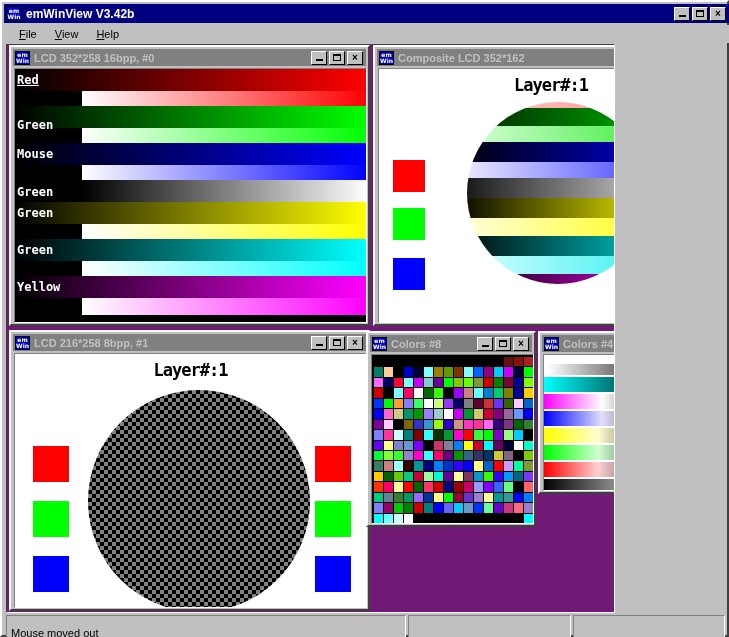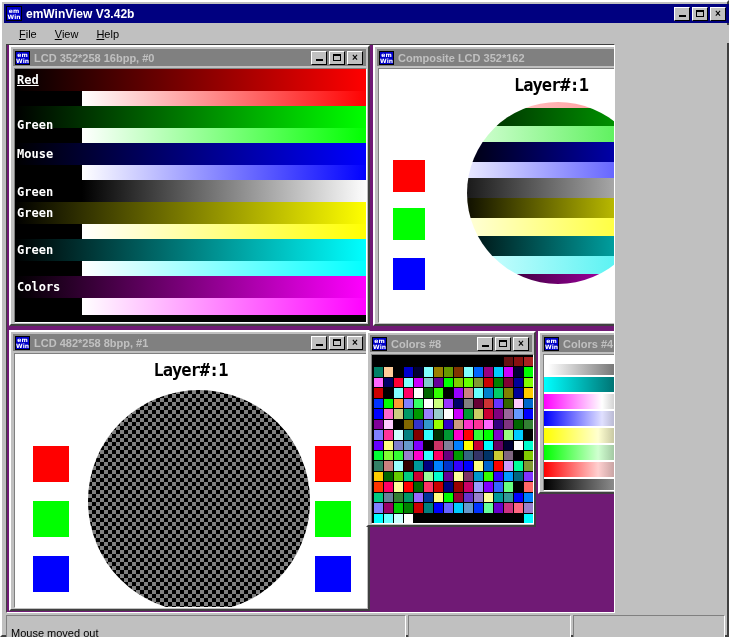--- a/index.html
+++ b/index.html
@@ -186,21 +186,21 @@
         <div class="grad-row" style="top:192px;height:15px;left:67px;width:286px;background:linear-gradient(to right,#fff 0%,#00ffff 100%);"></div>
         <div class="grad-row" style="top:207px;height:22px;background:linear-gradient(to right,#000 0%,#ff00ff 100%);"></div>
         <div class="grad-row" style="top:229px;height:17px;left:67px;width:286px;background:linear-gradient(to right,#fff 0%,#ff00ff 100%);"></div>
 
         <span class="lbl" style="left:2px;top:5px;text-decoration:underline;">Red</span>
         <span class="lbl" style="left:2px;top:42px;margin-top:8px;">Green</span>
         <span class="lbl" style="left:2px;top:79px;">Mouse</span>
         <span class="lbl" style="left:2px;top:117px;">Green</span>
         <span class="lbl" style="left:2px;top:138px;">Green</span>
         <span class="lbl" style="left:2px;top:175px;">Green</span>
-        <span class="lbl" style="left:2px;top:212px;">Colors</span>
+        <span class="lbl" style="left:2px;top:212px;">Yellow</span>
       </div>
     </div>
 
     <div class="win" style="left:366px;top:0px;width:354px;height:281px;">
       <div class="win-tb">
         <div class="tb-icon">
             <span>em</span>
             <span>Win</span>
           </div>
         <span class="win-title">Composite LCD 352*162</span>
@@ -243,21 +243,21 @@
         <div class="sq" style="left:300px;top:189px;width:32px;height:32px;background:#0000ff;"></div>
       </div>
     </div>
 
     <div class="win" style="left:2px;top:285px;width:361px;height:281px;">
       <div class="win-tb">
         <div class="tb-icon">
             <span>em</span>
             <span>Win</span>
           </div>
-        <span class="win-title">LCD 482*258 8bpp, #1</span>
+        <span class="win-title">LCD 216*258 8bpp, #1</span>
         <div class="tb-btns">
           <div class="sysbtn">
               <span style="display:block;width:7px;height:2px;background:#000;margin-top:5px;"></span>
             </div>
           <div class="sysbtn">
               <span style="display:block;width:8px;height:7px;border:1px solid #000;border-top-width:2px;box-sizing:border-box;"></span>
             </div>
           <div class="sysbtn">
               <span style="font-size:10px;font-weight:bold;">×</span>
             </div>

